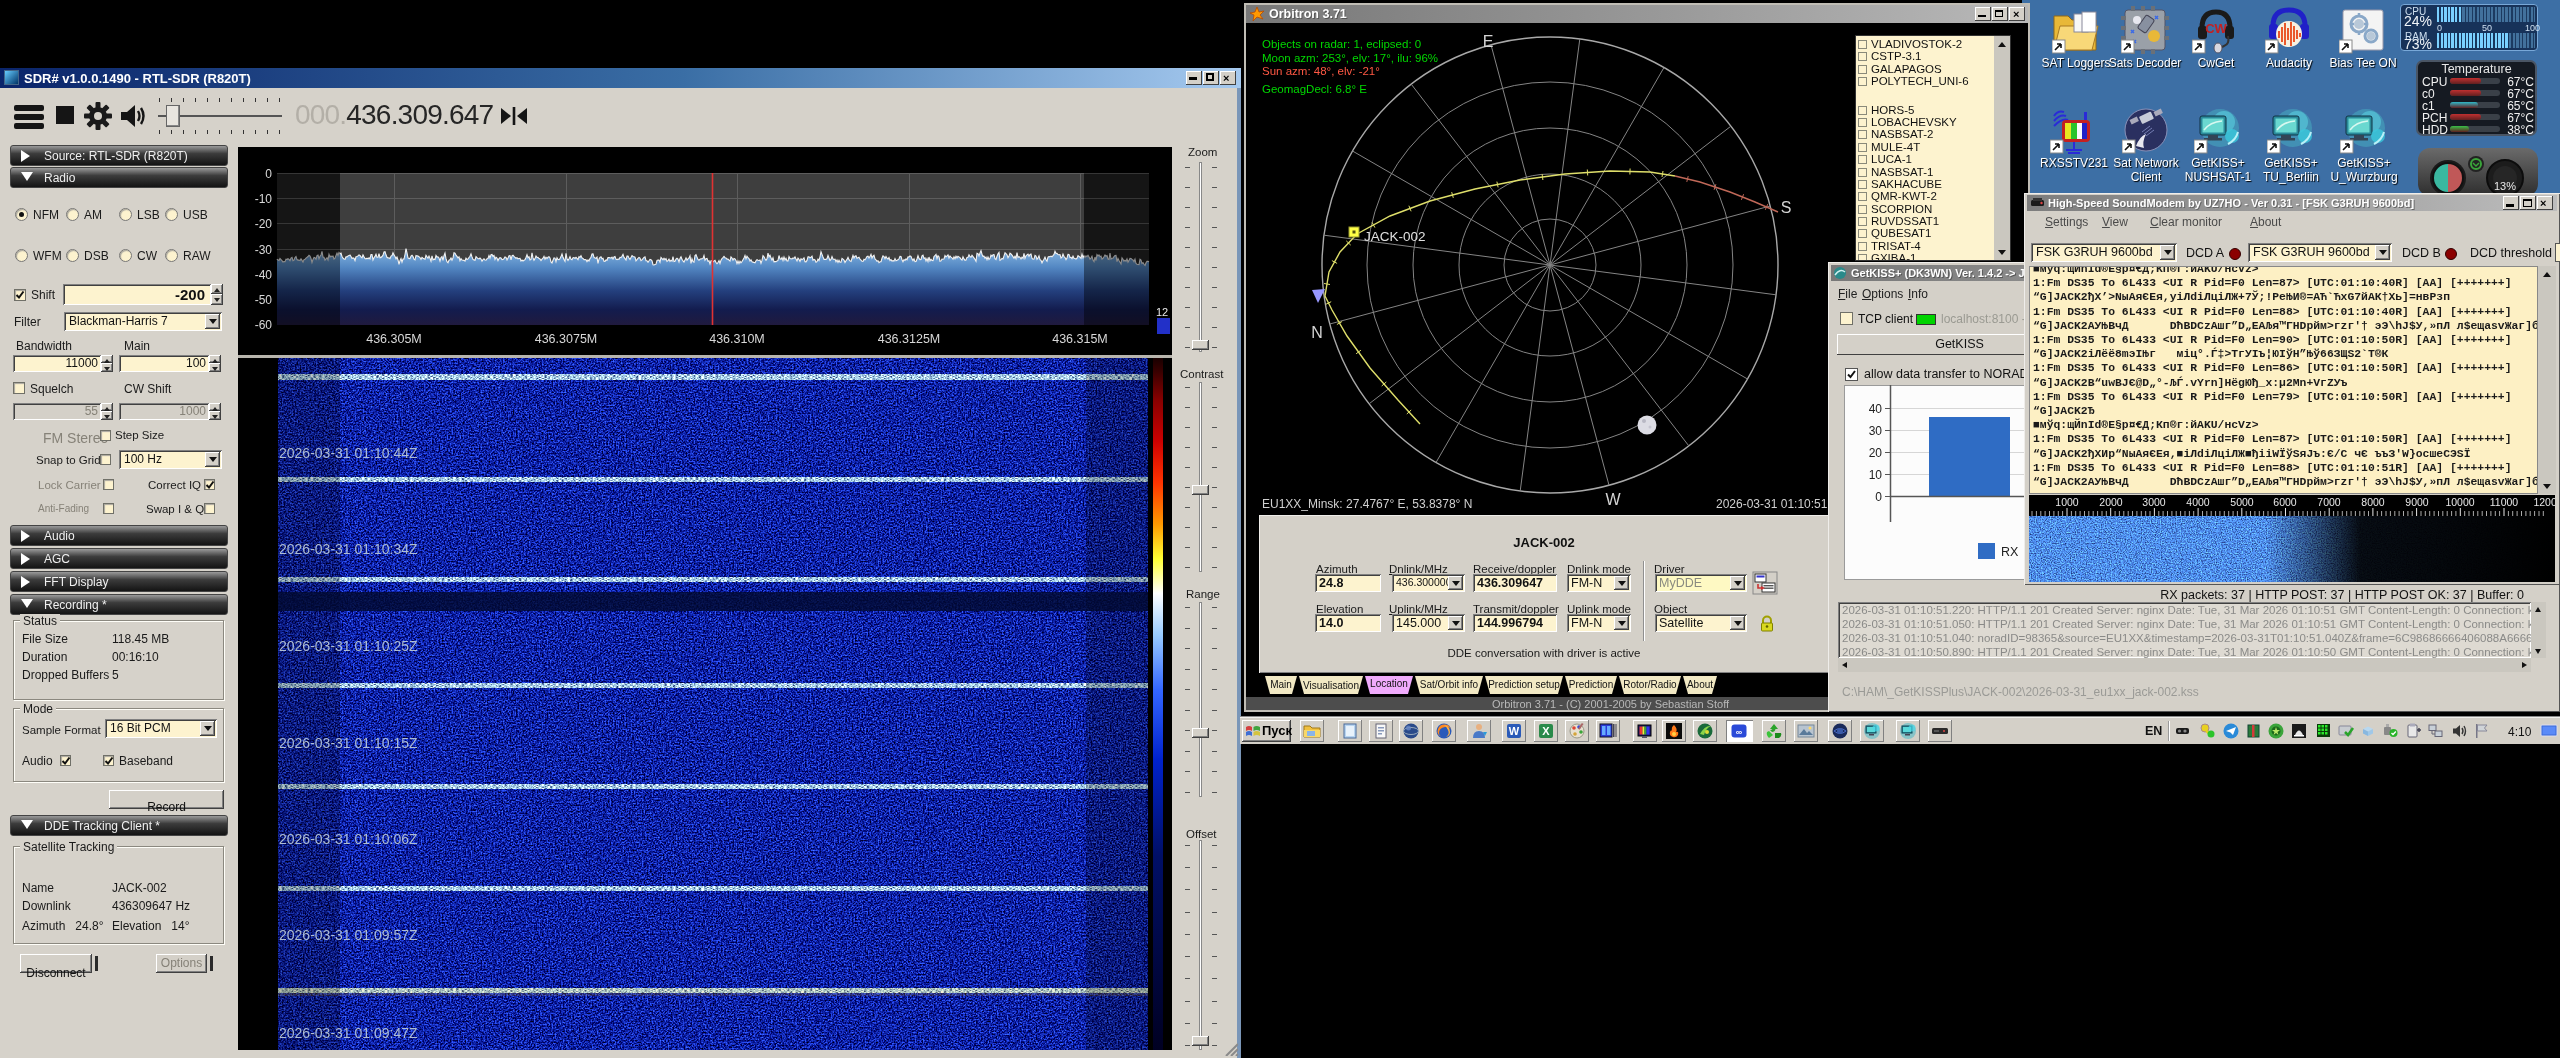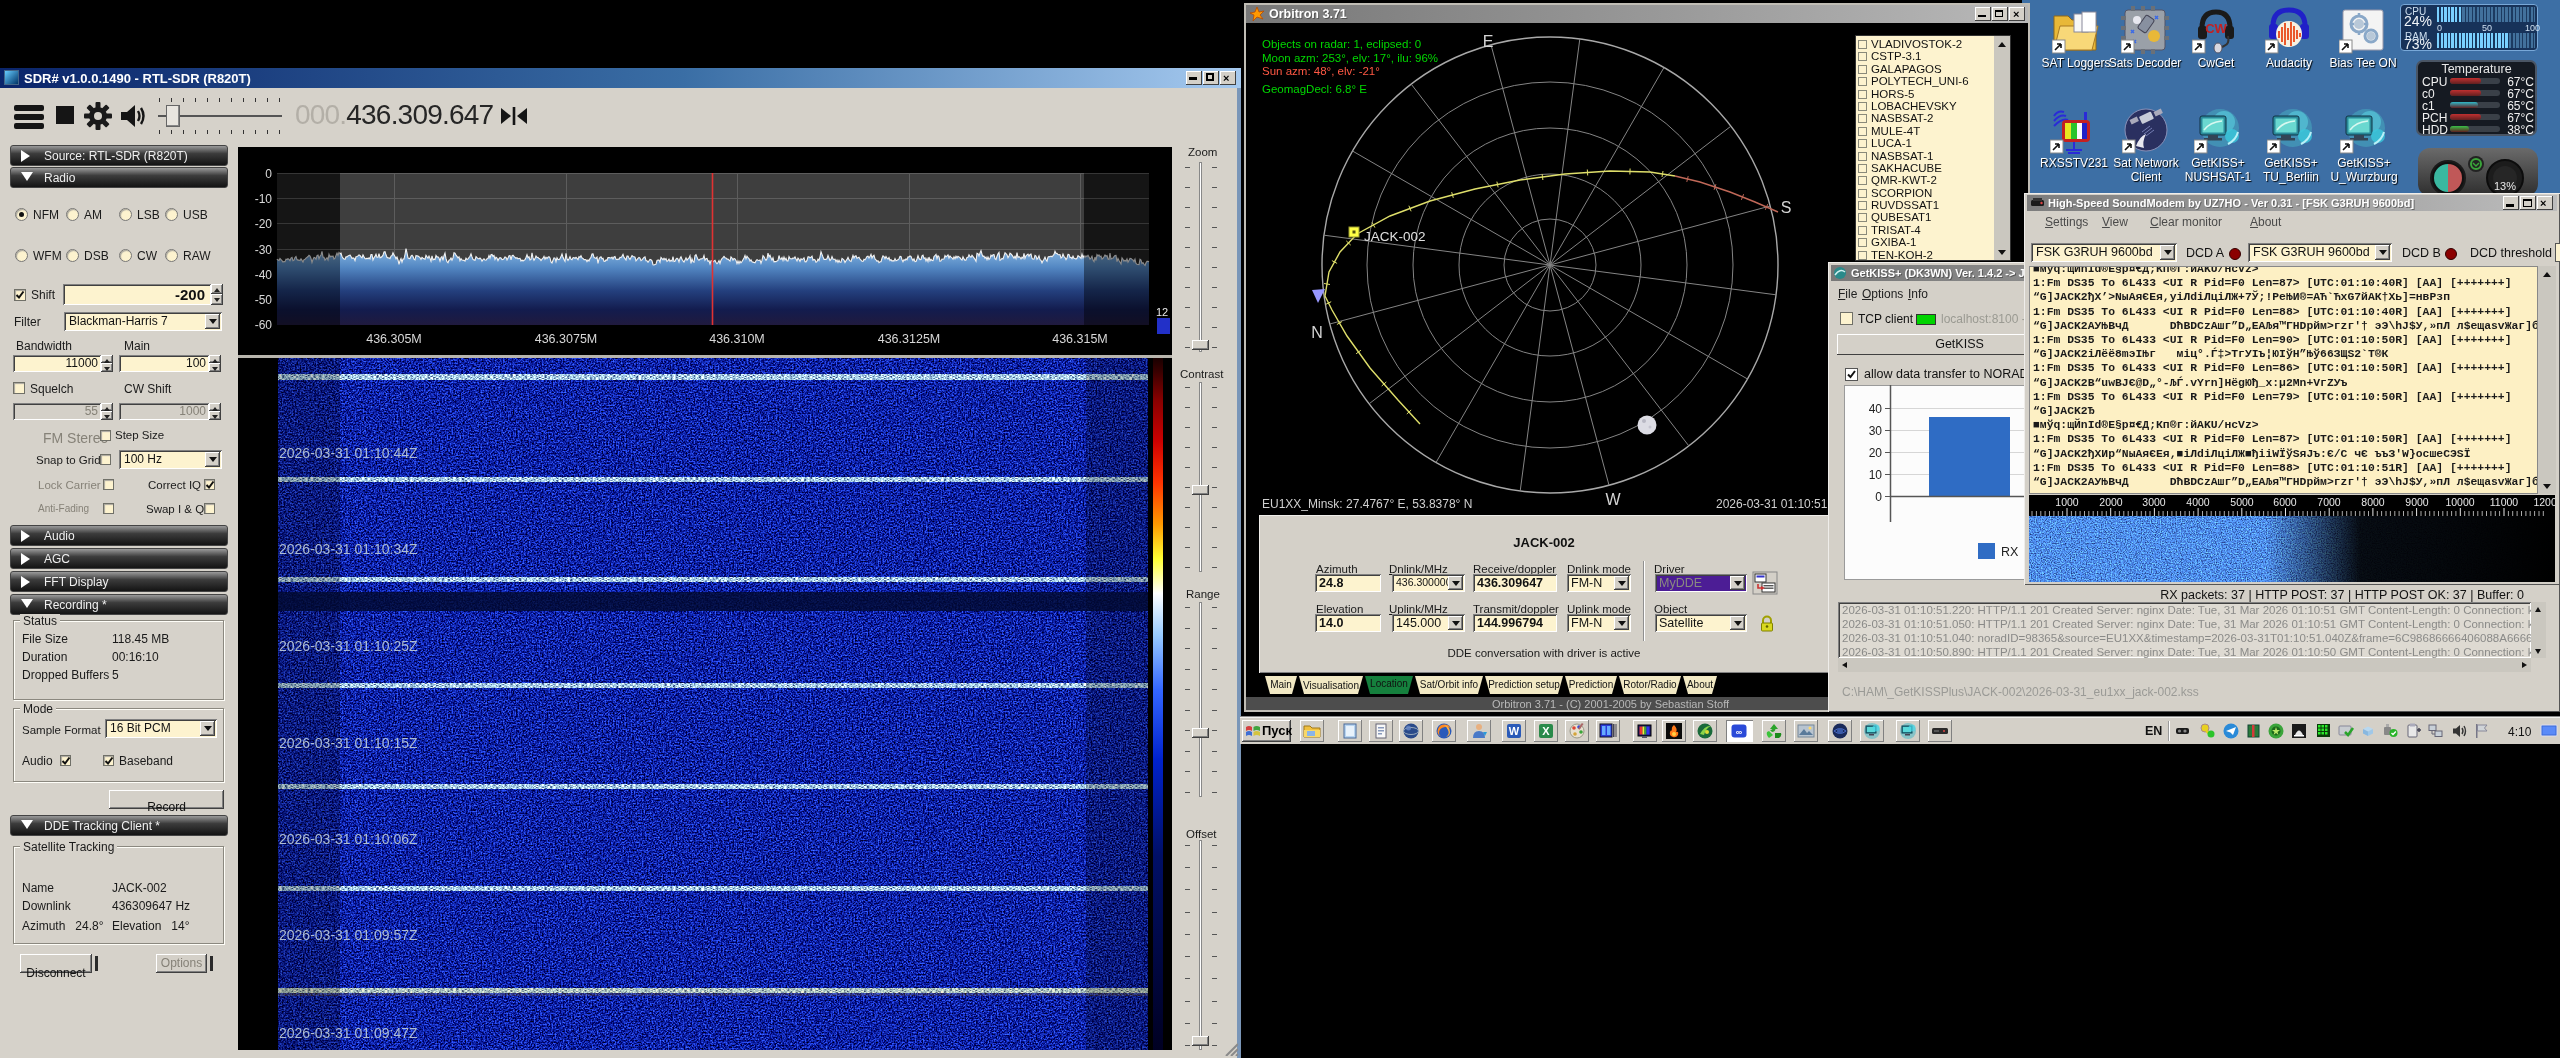--- a/index.html
+++ b/index.html
@@ -683,21 +683,21 @@
 </svg>
 <div class="a" style="left:18px;top:34px;font-size:11.5px;color:#00d800;line-height:14px;white-space:nowrap;">Objects on radar: 1, eclipsed: 0<br>Moon azm: 253°, elv: 17°, ilu: 96%</div>
 <div class="a" style="left:18px;top:62px;font-size:11.5px;color:#ff5844;white-space:nowrap;">Sun azm: 48°, elv: -21°</div>
 <div class="a" style="left:18px;top:80px;font-size:11.5px;color:#00d800;white-space:nowrap;">GeomagDecl: 6.8° E</div>
 <div class="a" style="left:611px;top:32px;width:156px;height:226px;background:#fdf3cf;border:1px solid #333;"></div>
 <div class="a" style="left:614px;top:35px;width:135px;height:222px;font-size:11.5px;color:#111;overflow:hidden;line-height:12.4px;">
       <div style="height:12.4px;white-space:nowrap;"><span style="display:inline-block;width:9px;height:9px;border:1px solid #8a8a7a;background:#fdf3cf;margin:1px 4px 0 0;vertical-align:-1px;"></span>VLADIVOSTOK-2</div>
       <div style="height:12.4px;white-space:nowrap;"><span style="display:inline-block;width:9px;height:9px;border:1px solid #8a8a7a;background:#fdf3cf;margin:1px 4px 0 0;vertical-align:-1px;"></span>CSTP-3.1</div>
       <div style="height:12.4px;white-space:nowrap;"><span style="display:inline-block;width:9px;height:9px;border:1px solid #8a8a7a;background:#fdf3cf;margin:1px 4px 0 0;vertical-align:-1px;"></span>GALAPAGOS</div>
       <div style="height:12.4px;white-space:nowrap;"><span style="display:inline-block;width:9px;height:9px;border:1px solid #8a8a7a;background:#fdf3cf;margin:1px 4px 0 0;vertical-align:-1px;"></span>POLYTECH_UNI-6</div>
-      <div style="height:12.4px;white-space:nowrap;"><span style="display:inline-block;width:9px;height:9px;border:1px solid #8a8a7a;background:#fdf3cf;margin:1px 4px 0 0;vertical-align:-1px;"></span>HORS-5</div>
+      <div style="height:12.4px;white-space:nowrap;margin-top:16px;"><span style="display:inline-block;width:9px;height:9px;border:1px solid #8a8a7a;background:#fdf3cf;margin:1px 4px 0 0;vertical-align:-1px;"></span>HORS-5</div>
       <div style="height:12.4px;white-space:nowrap;"><span style="display:inline-block;width:9px;height:9px;border:1px solid #8a8a7a;background:#fdf3cf;margin:1px 4px 0 0;vertical-align:-1px;"></span>LOBACHEVSKY</div>
       <div style="height:12.4px;white-space:nowrap;"><span style="display:inline-block;width:9px;height:9px;border:1px solid #8a8a7a;background:#fdf3cf;margin:1px 4px 0 0;vertical-align:-1px;"></span>NASBSAT-2</div>
       <div style="height:12.4px;white-space:nowrap;"><span style="display:inline-block;width:9px;height:9px;border:1px solid #8a8a7a;background:#fdf3cf;margin:1px 4px 0 0;vertical-align:-1px;"></span>MULE-4T</div>
       <div style="height:12.4px;white-space:nowrap;"><span style="display:inline-block;width:9px;height:9px;border:1px solid #8a8a7a;background:#fdf3cf;margin:1px 4px 0 0;vertical-align:-1px;"></span>LUCA-1</div>
       <div style="height:12.4px;white-space:nowrap;"><span style="display:inline-block;width:9px;height:9px;border:1px solid #8a8a7a;background:#fdf3cf;margin:1px 4px 0 0;vertical-align:-1px;"></span>NASBSAT-1</div>
       <div style="height:12.4px;white-space:nowrap;"><span style="display:inline-block;width:9px;height:9px;border:1px solid #8a8a7a;background:#fdf3cf;margin:1px 4px 0 0;vertical-align:-1px;"></span>SAKHACUBE</div>
       <div style="height:12.4px;white-space:nowrap;"><span style="display:inline-block;width:9px;height:9px;border:1px solid #8a8a7a;background:#fdf3cf;margin:1px 4px 0 0;vertical-align:-1px;"></span>QMR-KWT-2</div>
       <div style="height:12.4px;white-space:nowrap;"><span style="display:inline-block;width:9px;height:9px;border:1px solid #8a8a7a;background:#fdf3cf;margin:1px 4px 0 0;vertical-align:-1px;"></span>SCORPION</div>
       <div style="height:12.4px;white-space:nowrap;"><span style="display:inline-block;width:9px;height:9px;border:1px solid #8a8a7a;background:#fdf3cf;margin:1px 4px 0 0;vertical-align:-1px;"></span>RUVDSSAT1</div>
       <div style="height:12.4px;white-space:nowrap;"><span style="display:inline-block;width:9px;height:9px;border:1px solid #8a8a7a;background:#fdf3cf;margin:1px 4px 0 0;vertical-align:-1px;"></span>QUBESAT1</div>
@@ -720,21 +720,21 @@
 <div class="a" style="left:323px;top:560px;font-size:11.5px;color:#1a1a1a;white-space:nowrap;"><span style="text-decoration:underline;">D</span>nlink mode</div>
 <div class="a" style="left:410px;top:560px;font-size:11.5px;color:#1a1a1a;white-space:nowrap;">Driver</div>
 <div class="a bi" style="left:71px;top:571px;width:66px;height:18px;background:#fdf3cf;color:#111;font:bold 12.5px 'Liberation Sans';padding:2px 0 0 4px;white-space:nowrap;overflow:hidden;">24.8</div>
 <div class="a bi" style="left:148px;top:571px;width:73px;height:18px;background:#fdf3cf;color:#111;font:10.5px 'Liberation Sans';padding:2px 0 0 4px;white-space:nowrap;overflow:hidden;">436.300000</div>
     <div class="a btn" style="left:204px;top:573px;width:15px;height:14px;"></div>
     <div class="a" style="left:208px;top:578px;width:0;height:0;border-left:4px solid transparent;border-right:4px solid transparent;border-top:5px solid #111;"></div>
 <div class="a bi" style="left:229px;top:571px;width:84px;height:18px;background:#fdf3cf;color:#111;font:bold 12.5px 'Liberation Sans';padding:2px 0 0 4px;white-space:nowrap;overflow:hidden;">436.309647</div>
 <div class="a bi" style="left:323px;top:571px;width:64px;height:18px;background:#fdf3cf;color:#111;font:12.5px 'Liberation Sans';padding:2px 0 0 4px;white-space:nowrap;overflow:hidden;">FM-N</div>
     <div class="a btn" style="left:370px;top:573px;width:15px;height:14px;"></div>
     <div class="a" style="left:374px;top:578px;width:0;height:0;border-left:4px solid transparent;border-right:4px solid transparent;border-top:5px solid #111;"></div>
-<div class="a bi" style="left:411px;top:571px;width:92px;height:18px;background:#4c1d95;color:#8a8a80;font:12.5px 'Liberation Sans';padding:2px 0 0 4px;white-space:nowrap;overflow:hidden;">MyDDE</div>
+<div class="a bi" style="left:411px;top:571px;width:92px;height:18px;background:#fef9c3;color:#8a8a80;font:12.5px 'Liberation Sans';padding:2px 0 0 4px;white-space:nowrap;overflow:hidden;">MyDDE</div>
     <div class="a btn" style="left:486px;top:573px;width:15px;height:14px;"></div>
     <div class="a" style="left:490px;top:578px;width:0;height:0;border-left:4px solid transparent;border-right:4px solid transparent;border-top:5px solid #111;"></div>
 <svg class="a" style="left:508px;top:568px" width="26" height="24" viewBox="0 0 26 24">
 <rect x="1" y="1" width="24" height="22" fill="#d4d0c8" stroke="#888"></rect>
 <rect x="3" y="3" width="11" height="8" fill="#fff" stroke="#333"></rect>
       <rect x="4.5" y="4.5" width="8" height="2" fill="#33c"></rect>
 <rect x="10" y="12" width="13" height="9" fill="#fff" stroke="#333"></rect>
       <rect x="11.5" y="14" width="10" height="1.4" fill="#555"></rect>
       <rect x="11.5" y="16.5" width="10" height="1.4" fill="#555"></rect>
 <path d="M6 13 L6 17 L9 17" stroke="#c33" stroke-width="1.6" fill="none"></path>
@@ -758,21 +758,21 @@
     <div class="a" style="left:490px;top:618px;width:0;height:0;border-left:4px solid transparent;border-right:4px solid transparent;border-top:5px solid #111;"></div>
 <svg class="a" style="left:514px;top:612px" width="18" height="18" viewBox="0 0 18 18">
 <path d="M5 8 V5.5 A4 4 0 0 1 13 5.5 V8" stroke="#a0a000" stroke-width="2" fill="none"></path>
 <rect x="3.5" y="8" width="11" height="8" rx="1" fill="#d8d820" stroke="#808000"></rect>
 <circle cx="9" cy="11.5" r="1.3" fill="#606000"></circle>
     </svg>
 <div class="a" style="left:399px;top:558px;width:1px;height:80px;background:#909090;box-shadow:1px 0 0 #fff;"></div>
 <div class="a" style="left:200px;top:644px;width:200px;text-align:center;font-size:11.5px;color:#1a1a1a;white-space:nowrap;">DDE conversation with driver is active</div>
 <div class="a" style="left:21px;top:673px;width:32px;height:18px;background:#f2e9c4;clip-path:polygon(0 0,100% 0,calc(100% - 5px) 100%,5px 100%);text-align:center;font-size:10px;color:#111;padding-top:3px;white-space:nowrap;overflow:hidden;">Main</div>
 <div class="a" style="left:55px;top:673px;width:64px;height:18px;background:#f2e9c4;clip-path:polygon(0 0,100% 0,calc(100% - 5px) 100%,5px 100%);text-align:center;font-size:10px;color:#111;padding-top:4px;white-space:nowrap;overflow:hidden;">Visualisation</div>
-<div class="a" style="left:121px;top:673px;width:48px;height:18px;background:#15803d;clip-path:polygon(0 0,100% 0,calc(100% - 5px) 100%,5px 100%);text-align:center;font-size:10px;color:#111;padding-top:2px;white-space:nowrap;overflow:hidden;">Location</div>
+<div class="a" style="left:121px;top:673px;width:48px;height:18px;background:#f0abfc;clip-path:polygon(0 0,100% 0,calc(100% - 5px) 100%,5px 100%);text-align:center;font-size:10px;color:#111;padding-top:2px;white-space:nowrap;overflow:hidden;">Location</div>
 <div class="a" style="left:171px;top:673px;width:68px;height:18px;background:#f2e9c4;clip-path:polygon(0 0,100% 0,calc(100% - 5px) 100%,5px 100%);text-align:center;font-size:10px;color:#111;padding-top:3px;white-space:nowrap;overflow:hidden;">Sat/Orbit info</div>
 <div class="a" style="left:241px;top:673px;width:78px;height:18px;background:#f2e9c4;clip-path:polygon(0 0,100% 0,calc(100% - 5px) 100%,5px 100%);text-align:center;font-size:10px;color:#111;padding-top:3px;white-space:nowrap;overflow:hidden;">Prediction setup</div>
 <div class="a" style="left:321px;top:673px;width:52px;height:18px;background:#f2e9c4;clip-path:polygon(0 0,100% 0,calc(100% - 5px) 100%,5px 100%);text-align:center;font-size:10px;color:#111;padding-top:3px;white-space:nowrap;overflow:hidden;">Prediction</div>
 <div class="a" style="left:375px;top:673px;width:62px;height:18px;background:#f2e9c4;clip-path:polygon(0 0,100% 0,calc(100% - 5px) 100%,5px 100%);text-align:center;font-size:10px;color:#111;padding-top:3px;white-space:nowrap;overflow:hidden;">Rotor/Radio</div>
 <div class="a" style="left:439px;top:673px;width:34px;height:18px;background:#f2e9c4;clip-path:polygon(0 0,100% 0,calc(100% - 5px) 100%,5px 100%);text-align:center;font-size:10px;color:#111;padding-top:3px;white-space:nowrap;overflow:hidden;">About</div>
 <div class="a" style="left:2px;top:694px;width:782px;height:13px;background:#4d4d4d;"></div>
 <div class="a" style="left:248px;top:695px;width:200px;font-size:11px;color:#b8b8b8;white-space:nowrap;">Orbitron 3.71 - (C) 2001-2005 by Sebastian Stoff</div>
 </div>
 
 <div id="getkiss" class="a" style="left:1828px;top:262px;width:732px;height:450px;background:#d4d0c8;box-shadow:inset 1px 1px 0 #efedea, inset -1px -1px 0 #555;">

